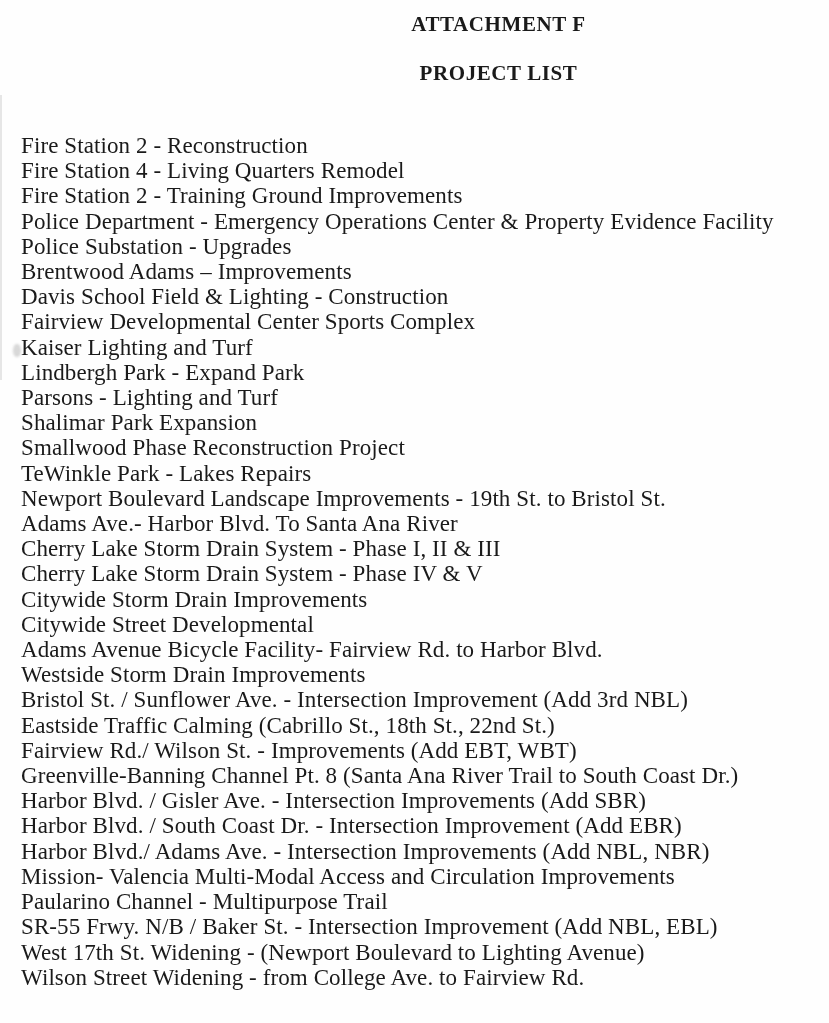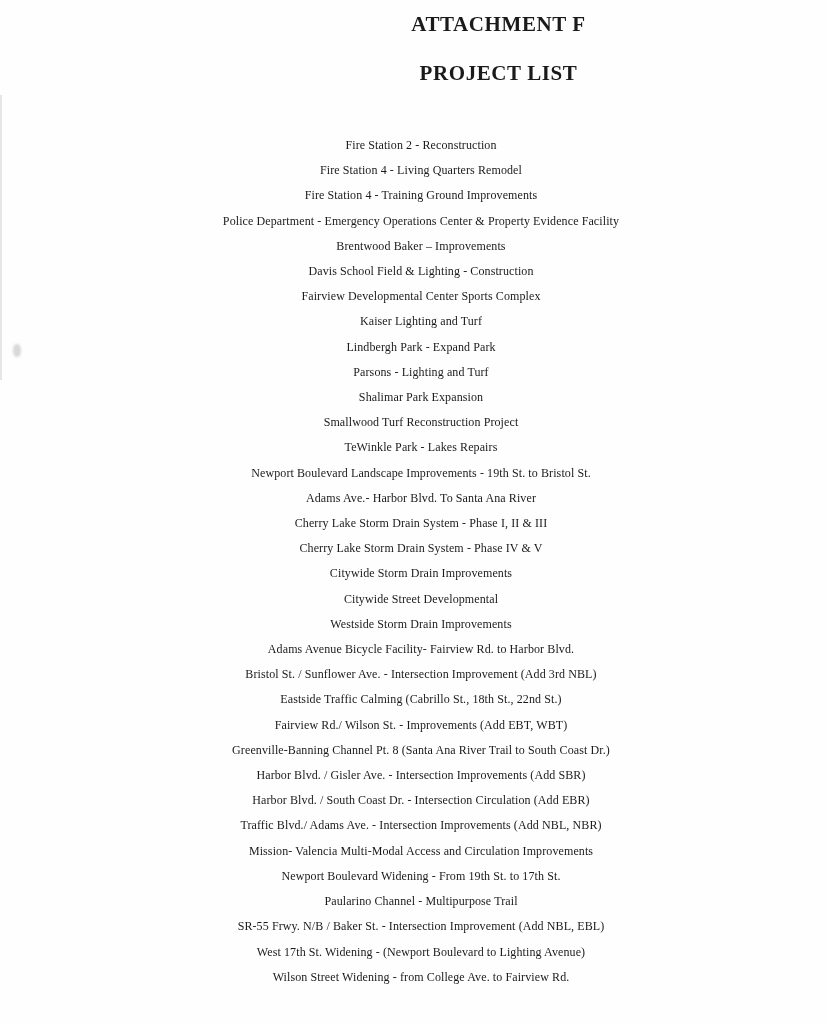--- a/index.html
+++ b/index.html
@@ -38,25 +38,24 @@
     margin-top: 23px;
   }
   
   .project-list {
     position: absolute;
     top: 133px;
     left: 21px;
     right: 8px;
   }
   .project-line {
-    font-size: 12px;
+    font-size: 23px;
     line-height: 25.2px;
     white-space: nowrap;
     letter-spacing: 0.1px;
-    text-align: center;
   }
   
   .scan-edge {
     position: absolute;
     left: 0;
     top: 95px;
     width: 2px;
     height: 285px;
     background: #dcdcdc;
     opacity: 0.7;
@@ -83,47 +82,47 @@
 
   <header class="doc-header">
     <div class="title-line">ATTACHMENT F</div>
     <div class="title-line subtitle">PROJECT LIST</div>
   </header>
 
   <main class="project-list">
 
   <div class="project-line">Fire Station 2 - Reconstruction</div>
       <div class="project-line">Fire Station 4 - Living Quarters Remodel</div>
-      <div class="project-line">Fire Station 4 - Training Ground Improvements</div>
+      <div class="project-line">Fire Station 2 - Training Ground Improvements</div>
       <div class="project-line">Police Department - Emergency Operations Center &amp; Property Evidence Facility</div>
-      <div class="project-line">Brentwood Baker – Improvements</div>
+      <div class="project-line">Police Substation - Upgrades</div>
+      <div class="project-line">Brentwood Adams – Improvements</div>
       <div class="project-line">Davis School Field &amp; Lighting - Construction</div>
       <div class="project-line">Fairview Developmental Center Sports Complex</div>
       <div class="project-line">Kaiser Lighting and Turf</div>
       <div class="project-line">Lindbergh Park - Expand Park</div>
       <div class="project-line">Parsons - Lighting and Turf</div>
       <div class="project-line">Shalimar Park Expansion</div>
-      <div class="project-line">Smallwood Turf Reconstruction Project</div>
+      <div class="project-line">Smallwood Phase Reconstruction Project</div>
       <div class="project-line">TeWinkle Park - Lakes Repairs</div>
       <div class="project-line">Newport Boulevard Landscape Improvements - 19th St. to Bristol St.</div>
       <div class="project-line">Adams Ave.- Harbor Blvd. To Santa Ana River</div>
       <div class="project-line">Cherry Lake Storm Drain System - Phase I, II &amp; III</div>
       <div class="project-line">Cherry Lake Storm Drain System - Phase IV &amp; V</div>
       <div class="project-line">Citywide Storm Drain Improvements</div>
       <div class="project-line">Citywide Street Developmental</div>
+      <div class="project-line">Adams Avenue Bicycle Facility- Fairview Rd. to Harbor Blvd.</div>
       <div class="project-line">Westside Storm Drain Improvements</div>
-      <div class="project-line">Adams Avenue Bicycle Facility- Fairview Rd. to Harbor Blvd.</div>
       <div class="project-line">Bristol St. / Sunflower Ave. - Intersection Improvement (Add 3rd NBL)</div>
       <div class="project-line">Eastside Traffic Calming (Cabrillo St., 18th St., 22nd St.)</div>
       <div class="project-line">Fairview Rd./ Wilson St. - Improvements (Add EBT, WBT)</div>
       <div class="project-line">Greenville-Banning Channel Pt. 8 (Santa Ana River Trail to South Coast Dr.)</div>
       <div class="project-line">Harbor Blvd. / Gisler Ave. - Intersection Improvements (Add SBR)</div>
-      <div class="project-line">Harbor Blvd. / South Coast Dr. - Intersection Circulation (Add EBR)</div>
-      <div class="project-line">Traffic Blvd./ Adams Ave. - Intersection Improvements (Add NBL, NBR)</div>
+      <div class="project-line">Harbor Blvd. / South Coast Dr. - Intersection Improvement (Add EBR)</div>
+      <div class="project-line">Harbor Blvd./ Adams Ave. - Intersection Improvements (Add NBL, NBR)</div>
       <div class="project-line">Mission- Valencia Multi-Modal Access and Circulation Improvements</div>
-      <div class="project-line">Newport Boulevard Widening - From 19th St. to 17th St.</div>
       <div class="project-line">Paularino Channel - Multipurpose Trail</div>
       <div class="project-line">SR-55 Frwy. N/B / Baker St. - Intersection Improvement (Add NBL, EBL)</div>
       <div class="project-line">West 17th St. Widening - (Newport Boulevard to Lighting Avenue)</div>
       <div class="project-line">Wilson Street Widening - from College Ave. to Fairview Rd.</div>
     </main>
 
 </div>
 
 </body></html>

